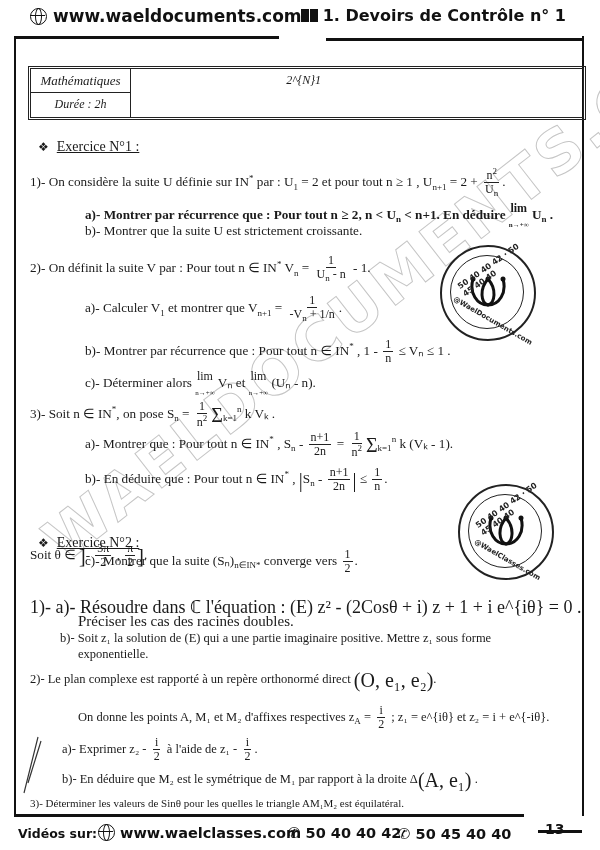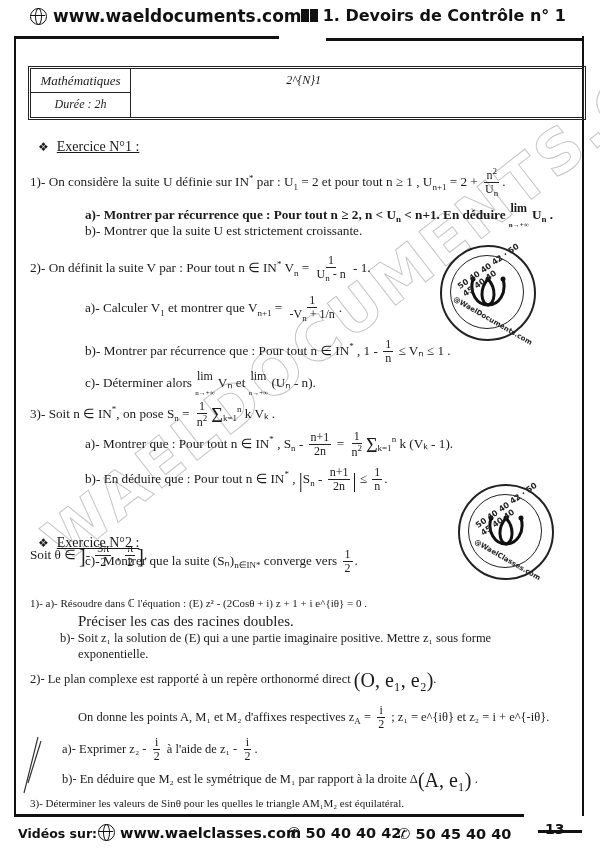--- a/index.html
+++ b/index.html
@@ -179,21 +179,21 @@
   </div>
   <div class="line" style="left:0;top:412px;">
     <span>Soit  θ ∈ </span><span class="big">]</span>- <span class="frac">
         <span class="n">3π</span>
         <span class="d">2</span>
       </span> , <span class="frac">
         <span class="n">π</span>
         <span class="d">2</span>
       </span><span class="big">]</span>.
   </div>
-  <div class="line" style="left:0;top:468px;font-size:11px;">1)-  a)- Résoudre dans ℂ l'équation :  (E)  z² - (2Cosθ + i) z + 1 + i e^{iθ} = 0 .</div>
+  <div class="line" style="left:0;top:468px;font-size:18px;">1)-  a)- Résoudre dans ℂ l'équation :  (E)  z² - (2Cosθ + i) z + 1 + i e^{iθ} = 0 .</div>
   <div class="line" style="left:48px;top:484px;font-size:15px;text-align:right;">Préciser les cas des racines doubles.</div>
   <div class="line" style="left:30px;top:502px;font-size:12.5px;">b)- Soit  z₁  la solution de (E) qui a une partie imaginaire positive. Mettre  z₁  sous forme</div>
   <div class="line" style="left:48px;top:518px;font-size:12.5px;">exponentielle.</div>
   <div class="line" style="left:0;top:540px;font-size:12.5px;">
     <span>2)- Le plan complexe est rapporté à un repère orthonormé direct</span> <span class="big">(O, e₁, e₂)</span>.
   </div>
   <div class="line" style="left:0;top:574px;font-size:12.5px;margin-left:48px;">
     <span>On donne les points A, M₁ et M₂ d'affixes respectives  z</span><span class="sub">A</span> = <span class="frac">
         <span class="n">i</span>
         <span class="d">2</span>

